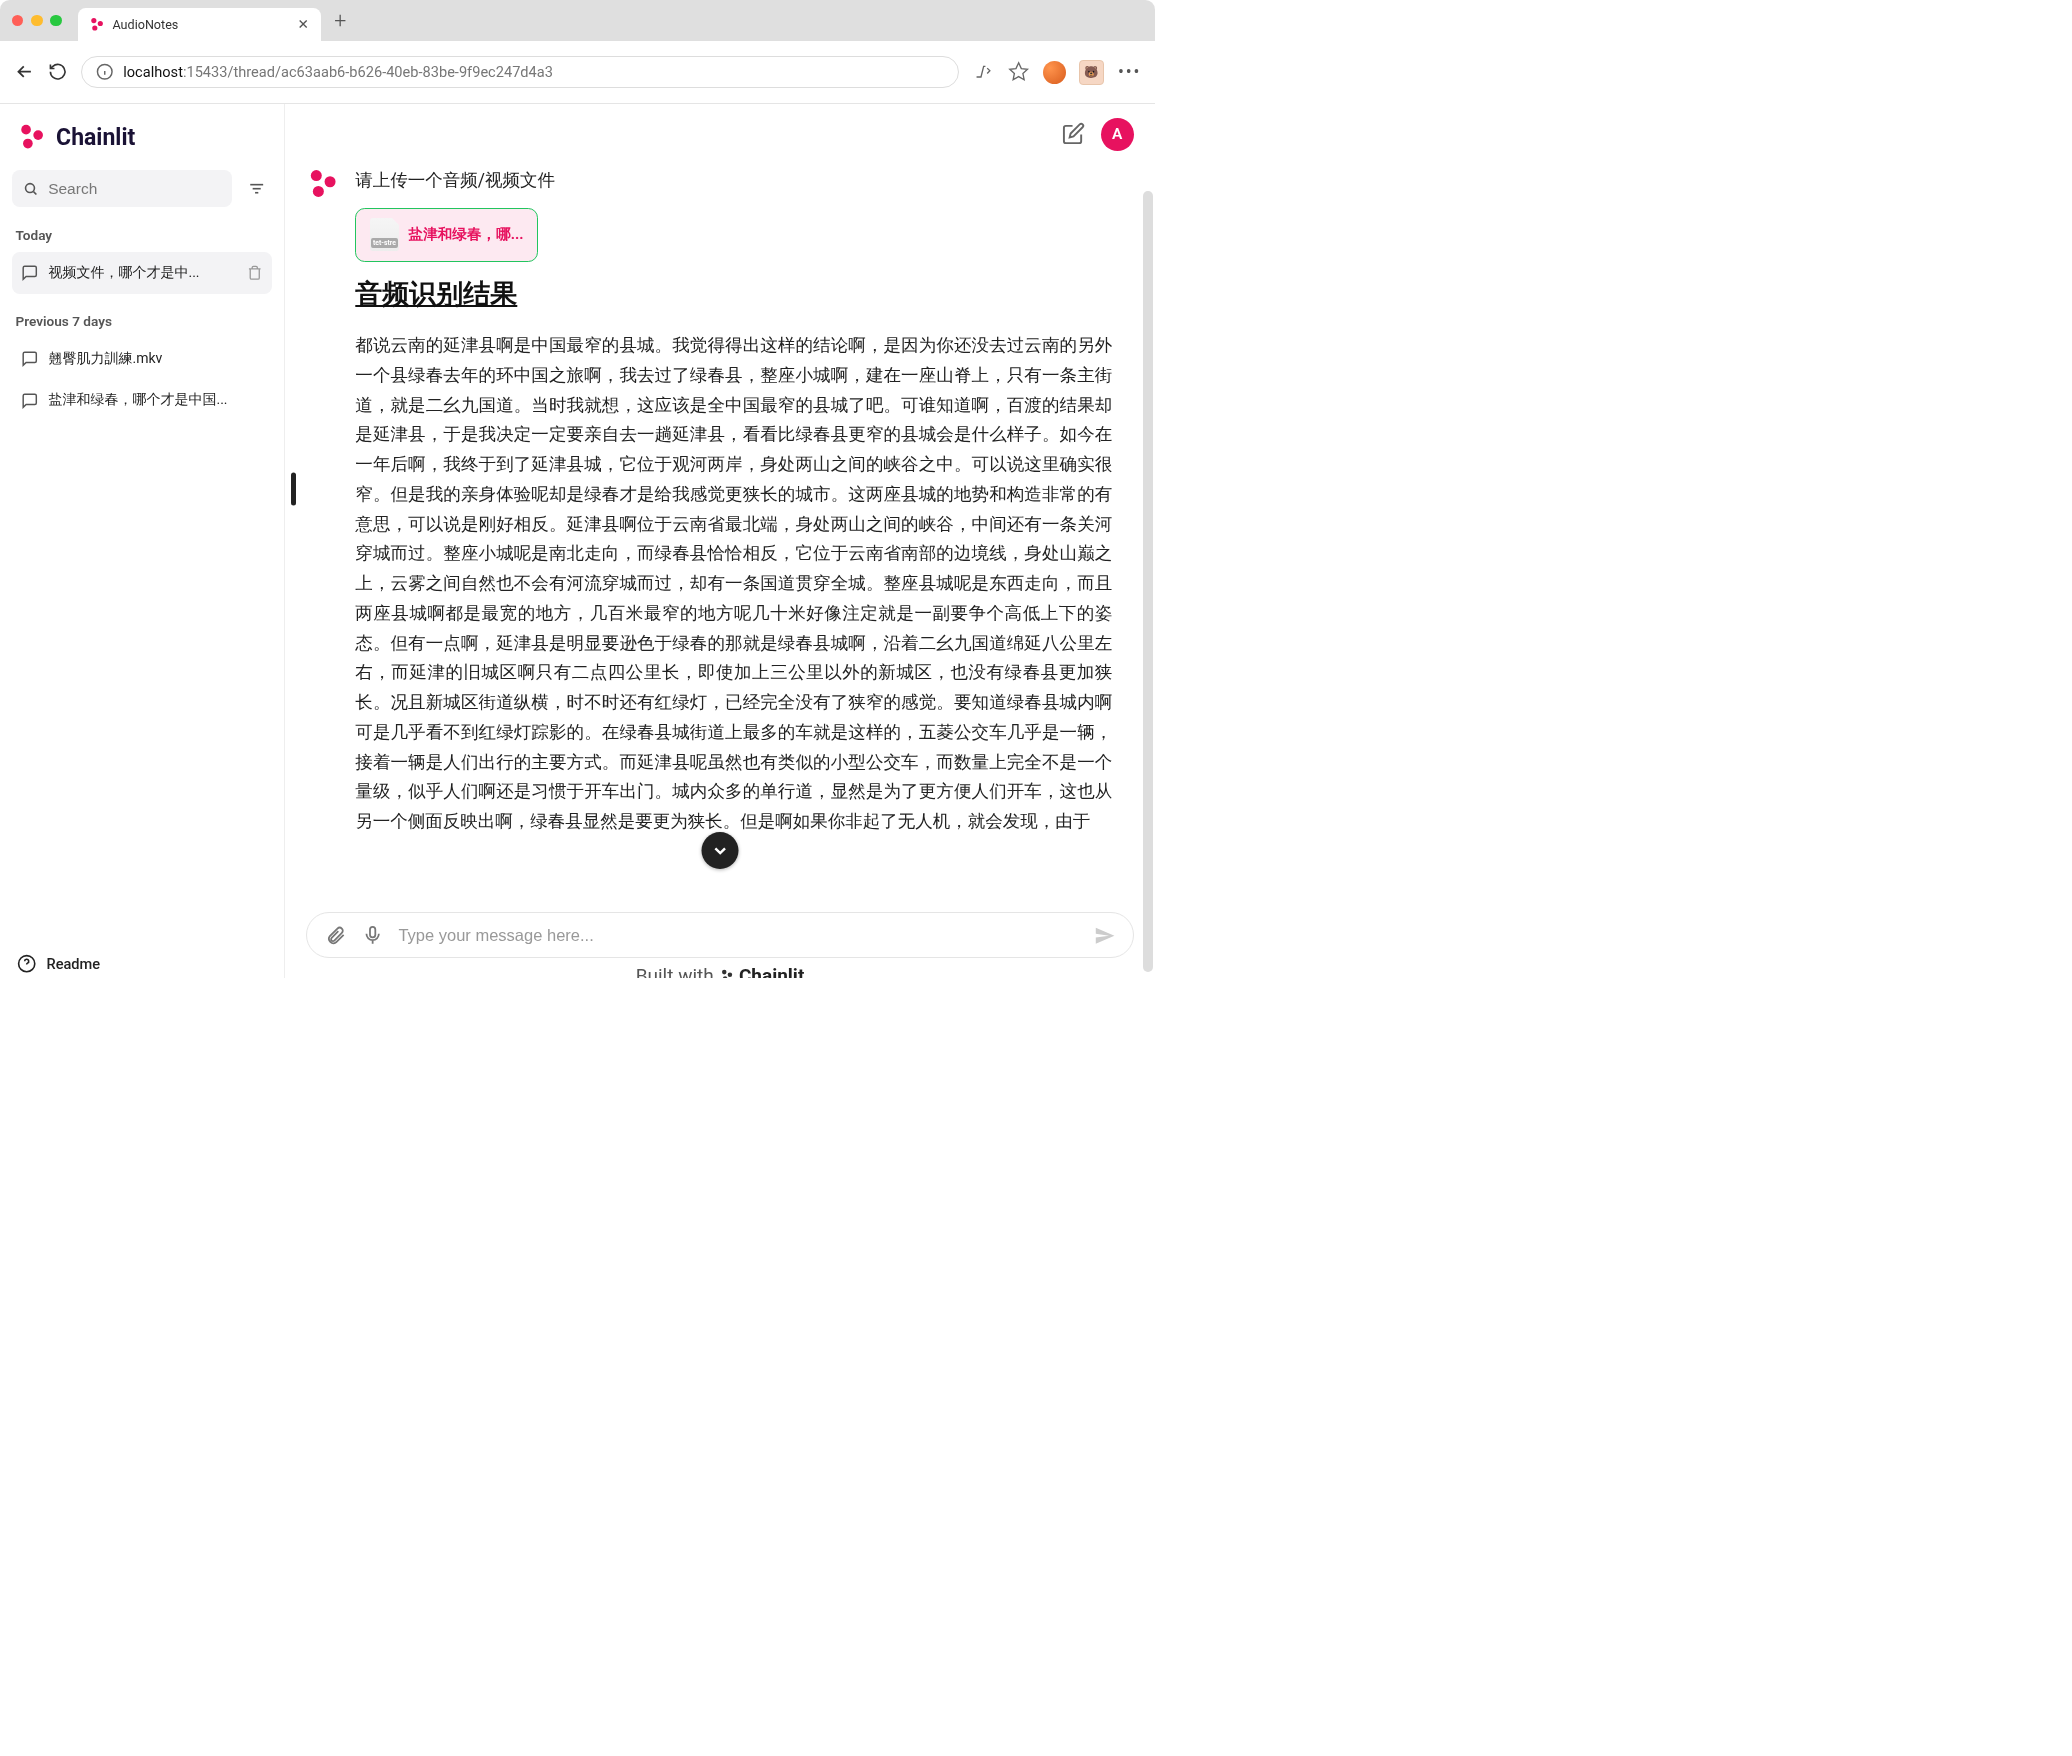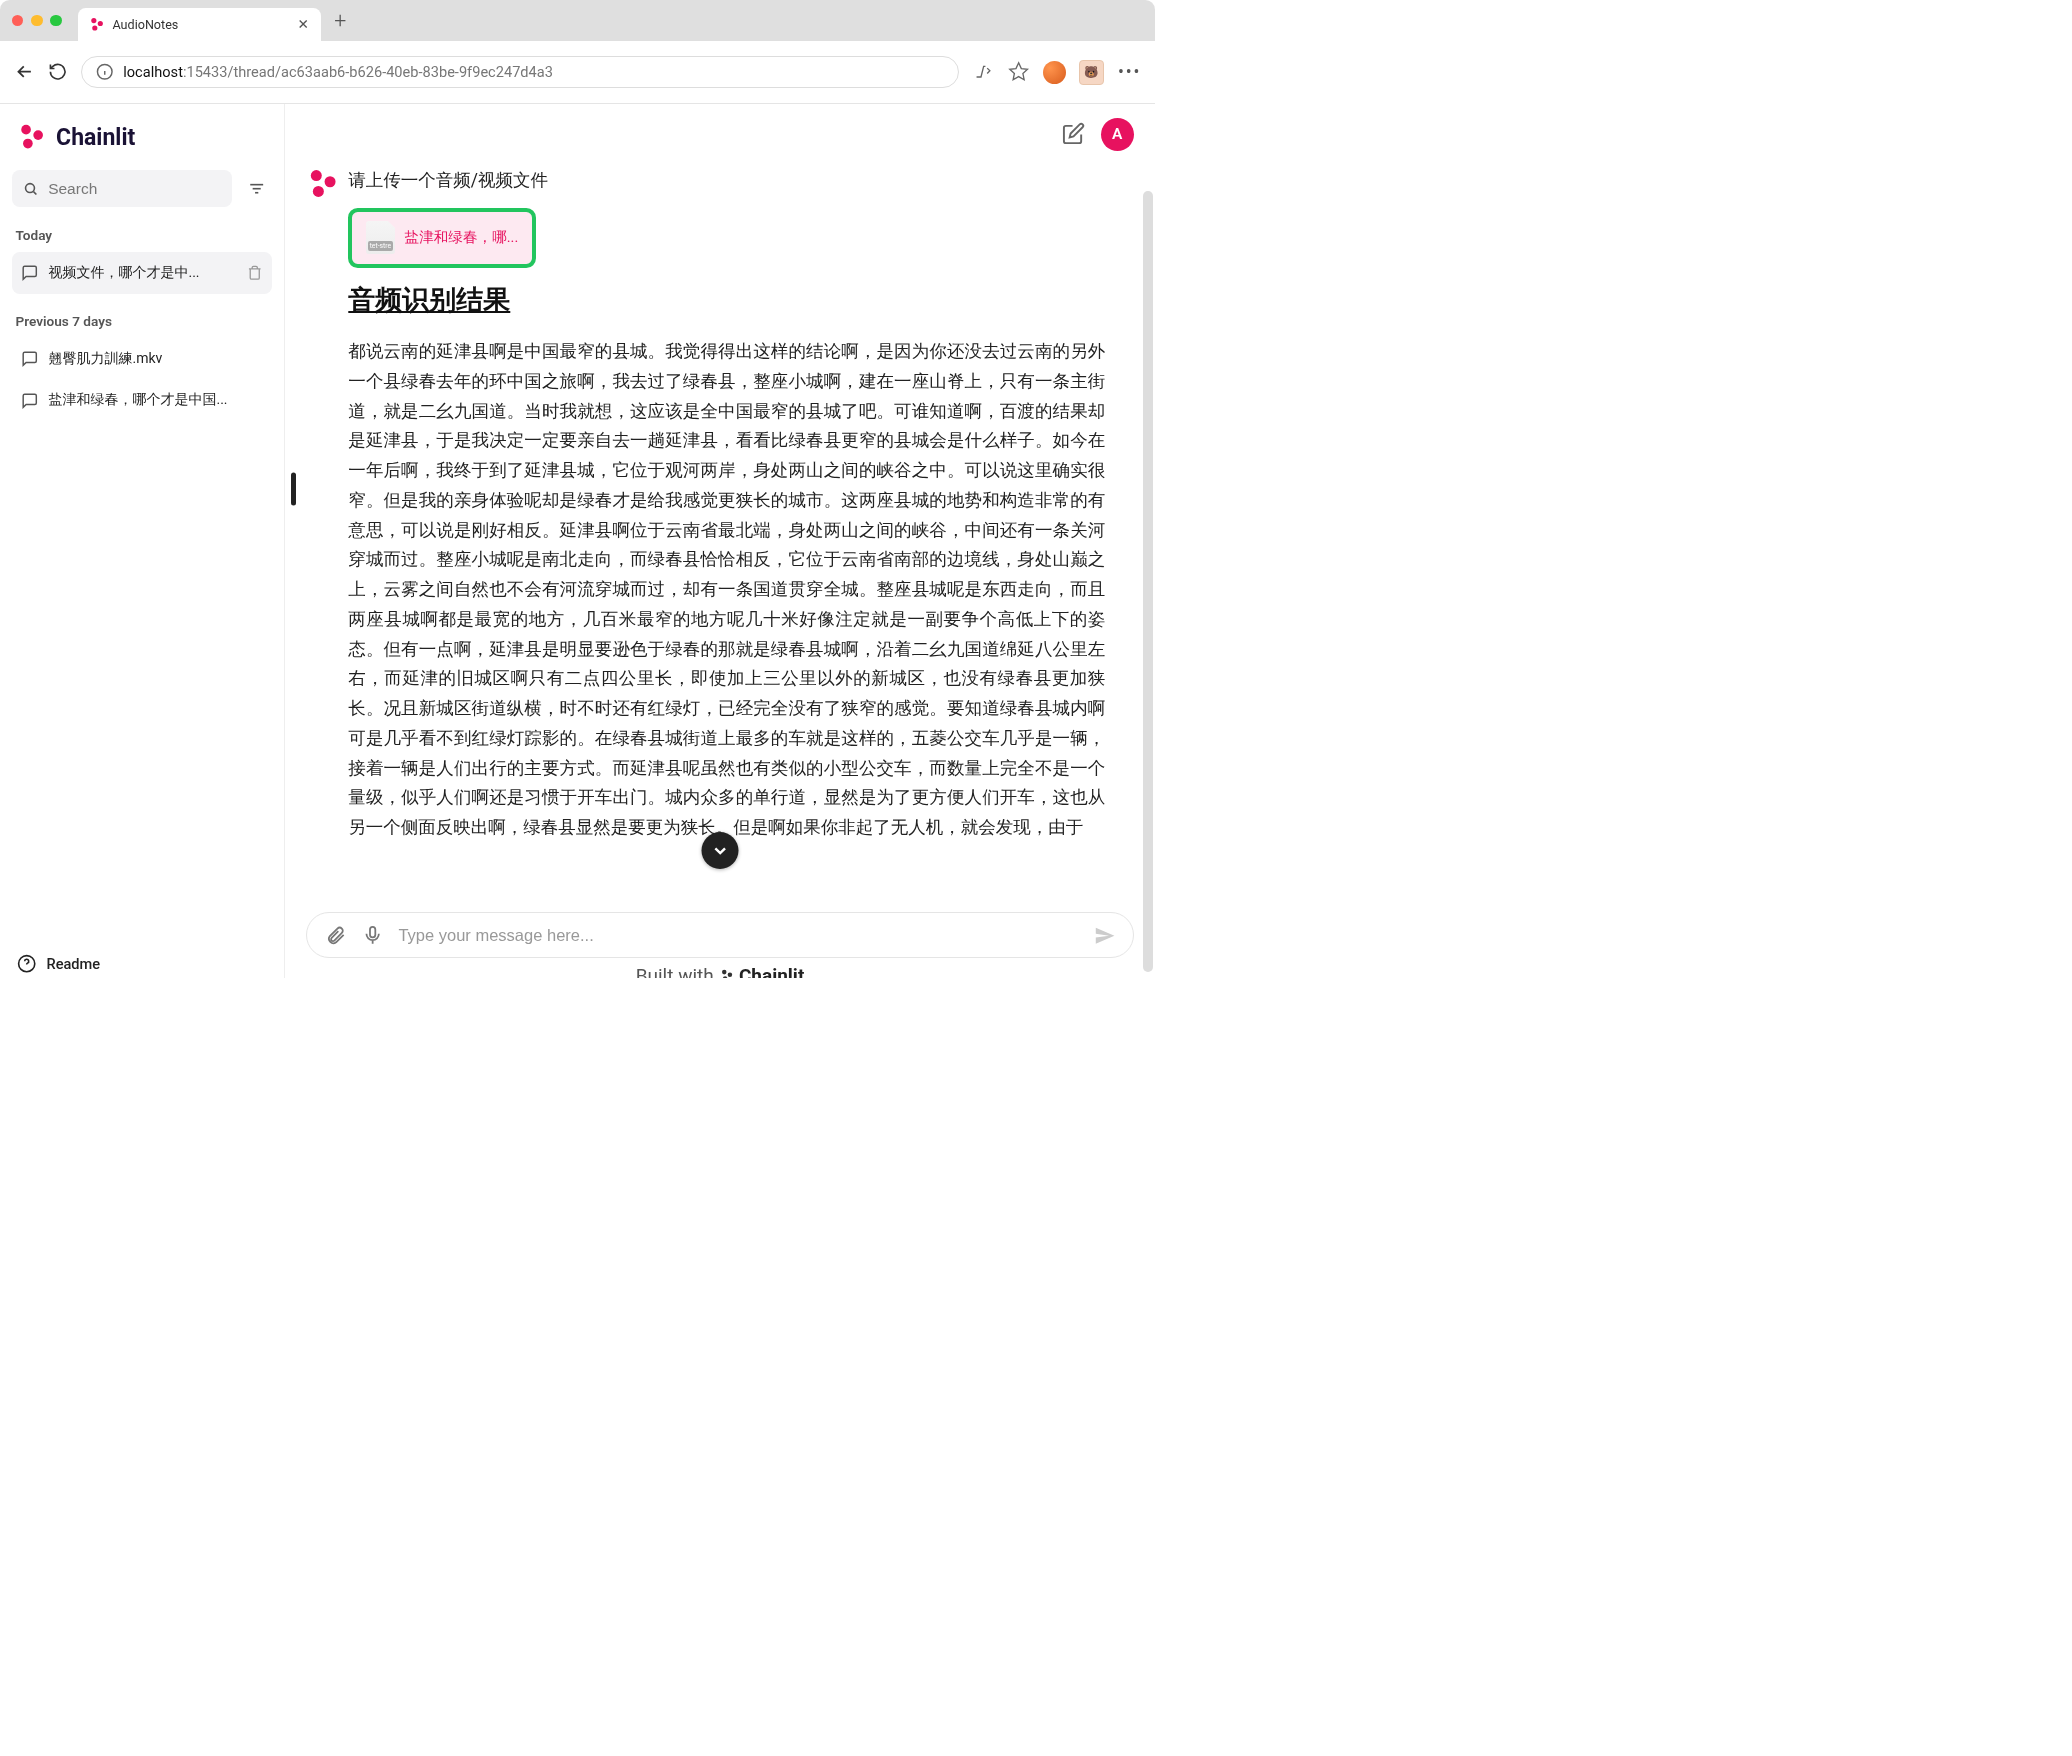--- a/index.html
+++ b/index.html
@@ -55,26 +55,26 @@
 
     .sidebar-footer { margin-top: auto; padding: 9.7px 5.8px; display: flex; align-items: center; gap: 9.7px; color: #222; font-size: 14.6px; font-weight: 500; cursor: pointer;}
 
     
     .main { flex: 1; display: flex; flex-direction: column; position: relative; }
     .main-header { display: flex; justify-content: flex-end; align-items: center; gap: 13.6px; padding: 13.6px 21.3px 5.8px 21.3px; }
     .compose-btn { width: 25px; height: 25px; color: #666; cursor:pointer;}
     .user-badge { width: 33px; height: 33px; border-radius: 50%; background: #e7125f; color: #fff; display: flex; align-items: center; justify-content:center; font-weight: 600; font-size: 15.5px;}
 
     .content-scroll { flex: 1; overflow-y: auto; padding: 9.7px 21.3px 97px 21.3px; }
-    .msg { display: flex; gap: 9px; margin-bottom: 11.6px; align-items: flex-start;}
+    .msg { display: flex; gap: 16px; margin-bottom: 11.6px; align-items: flex-start;}
     .bot-avatar { width: 33px; height: 33px; flex-shrink: 0; margin-top: 1.9px; }
     .msg-body { flex: 1; max-width: 757px; }
     .prompt-text { font-size: 17.5px; color: #222; line-height: 1.6; margin-bottom: 13.6px; }
 
-    .file-chip { display: inline-flex; align-items: center; gap: 9.7px; background: #fde9f1; border: 4px solid #22c55e; border-radius: 9.7px; padding: 9.7px 13.6px; color: #e7125f; font-size: 14.6px; font-weight: 400;}
+    .file-chip { display: inline-flex; align-items: center; gap: 9.7px; background: #fde9f1; border: 1px solid #22c55e; border-radius: 9.7px; padding: 9.7px 13.6px; color: #e7125f; font-size: 14.6px; font-weight: 700;}
     .file-thumb { width: 29px; height: 33px; background: linear-gradient(to bottom, #f5f5f5 0%, #ededed 100%); border-radius: 2.9px; position: relative; display:flex; align-items:flex-end; justify-content:center;}
     .file-thumb::before { content: ""; position: absolute; top: 0; right: 0; border-style: solid; border-width: 0 7.8px 7.8px 0; border-color: transparent #fde9f1 transparent transparent;}
     .file-thumb-label { font-size: 6.8px; background: #aaa; color: #fff; padding: 1px 1.9px; border-radius: 1.9px; margin-bottom: 2.9px; white-space: nowrap;}
 
     .upload-status { font-size: 17.5px; color: #222; margin: 23px 0 17.5px 0; }
     .result-heading { font-size: 27px; font-weight: 700; color: #111; margin: 13.6px 0 19.4px 0; text-decoration: underline; }
     .result-body { font-size: 17.5px; color: #222; line-height: 1.7; text-align: justify; }
 
     
     .scroll-bottom { position: absolute; left: 50%; transform: translateX(-50%); bottom: 126px; width: 37px; height: 37px; background: #222; color: #fff; border-radius: 50%; display: flex; align-items: center; justify-content: center; cursor: pointer; box-shadow: 0 1px 3.9px rgba(0,0,0,0.3);}

